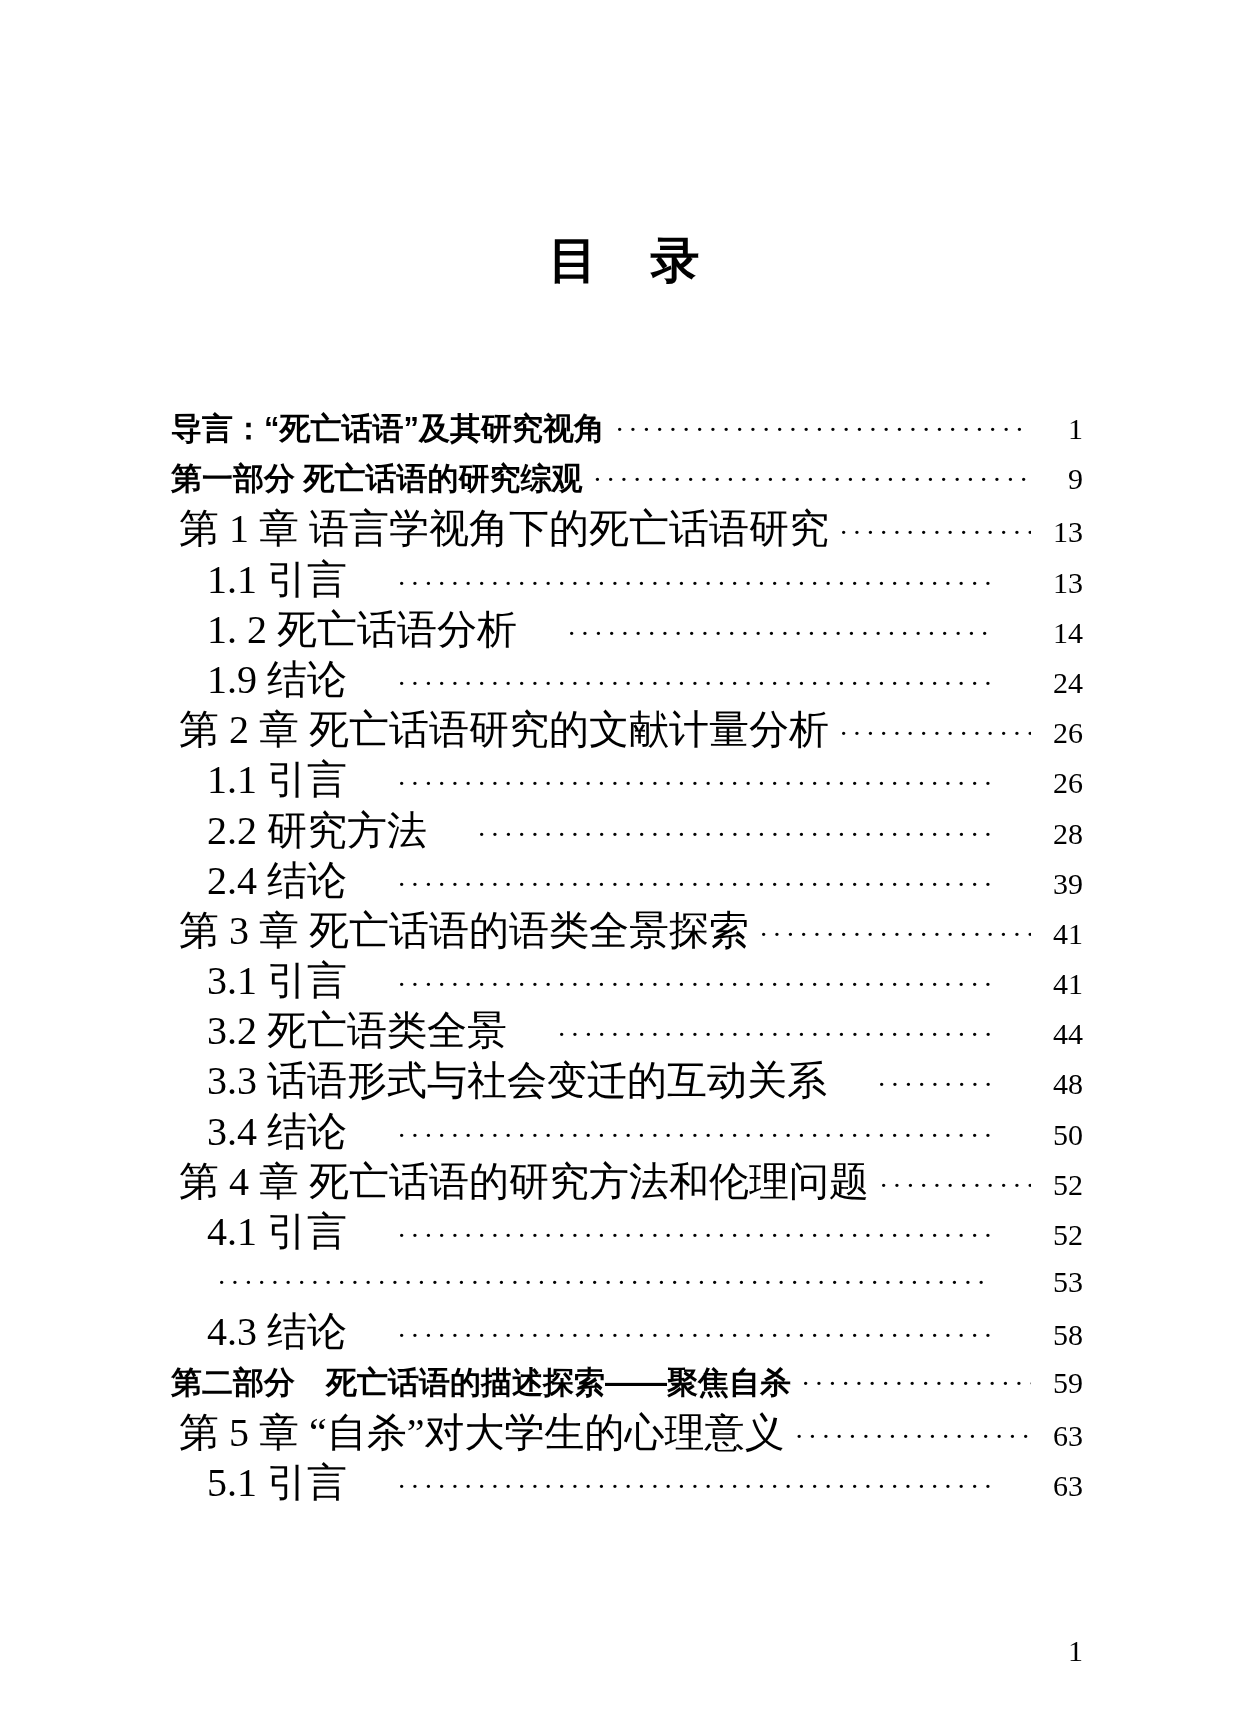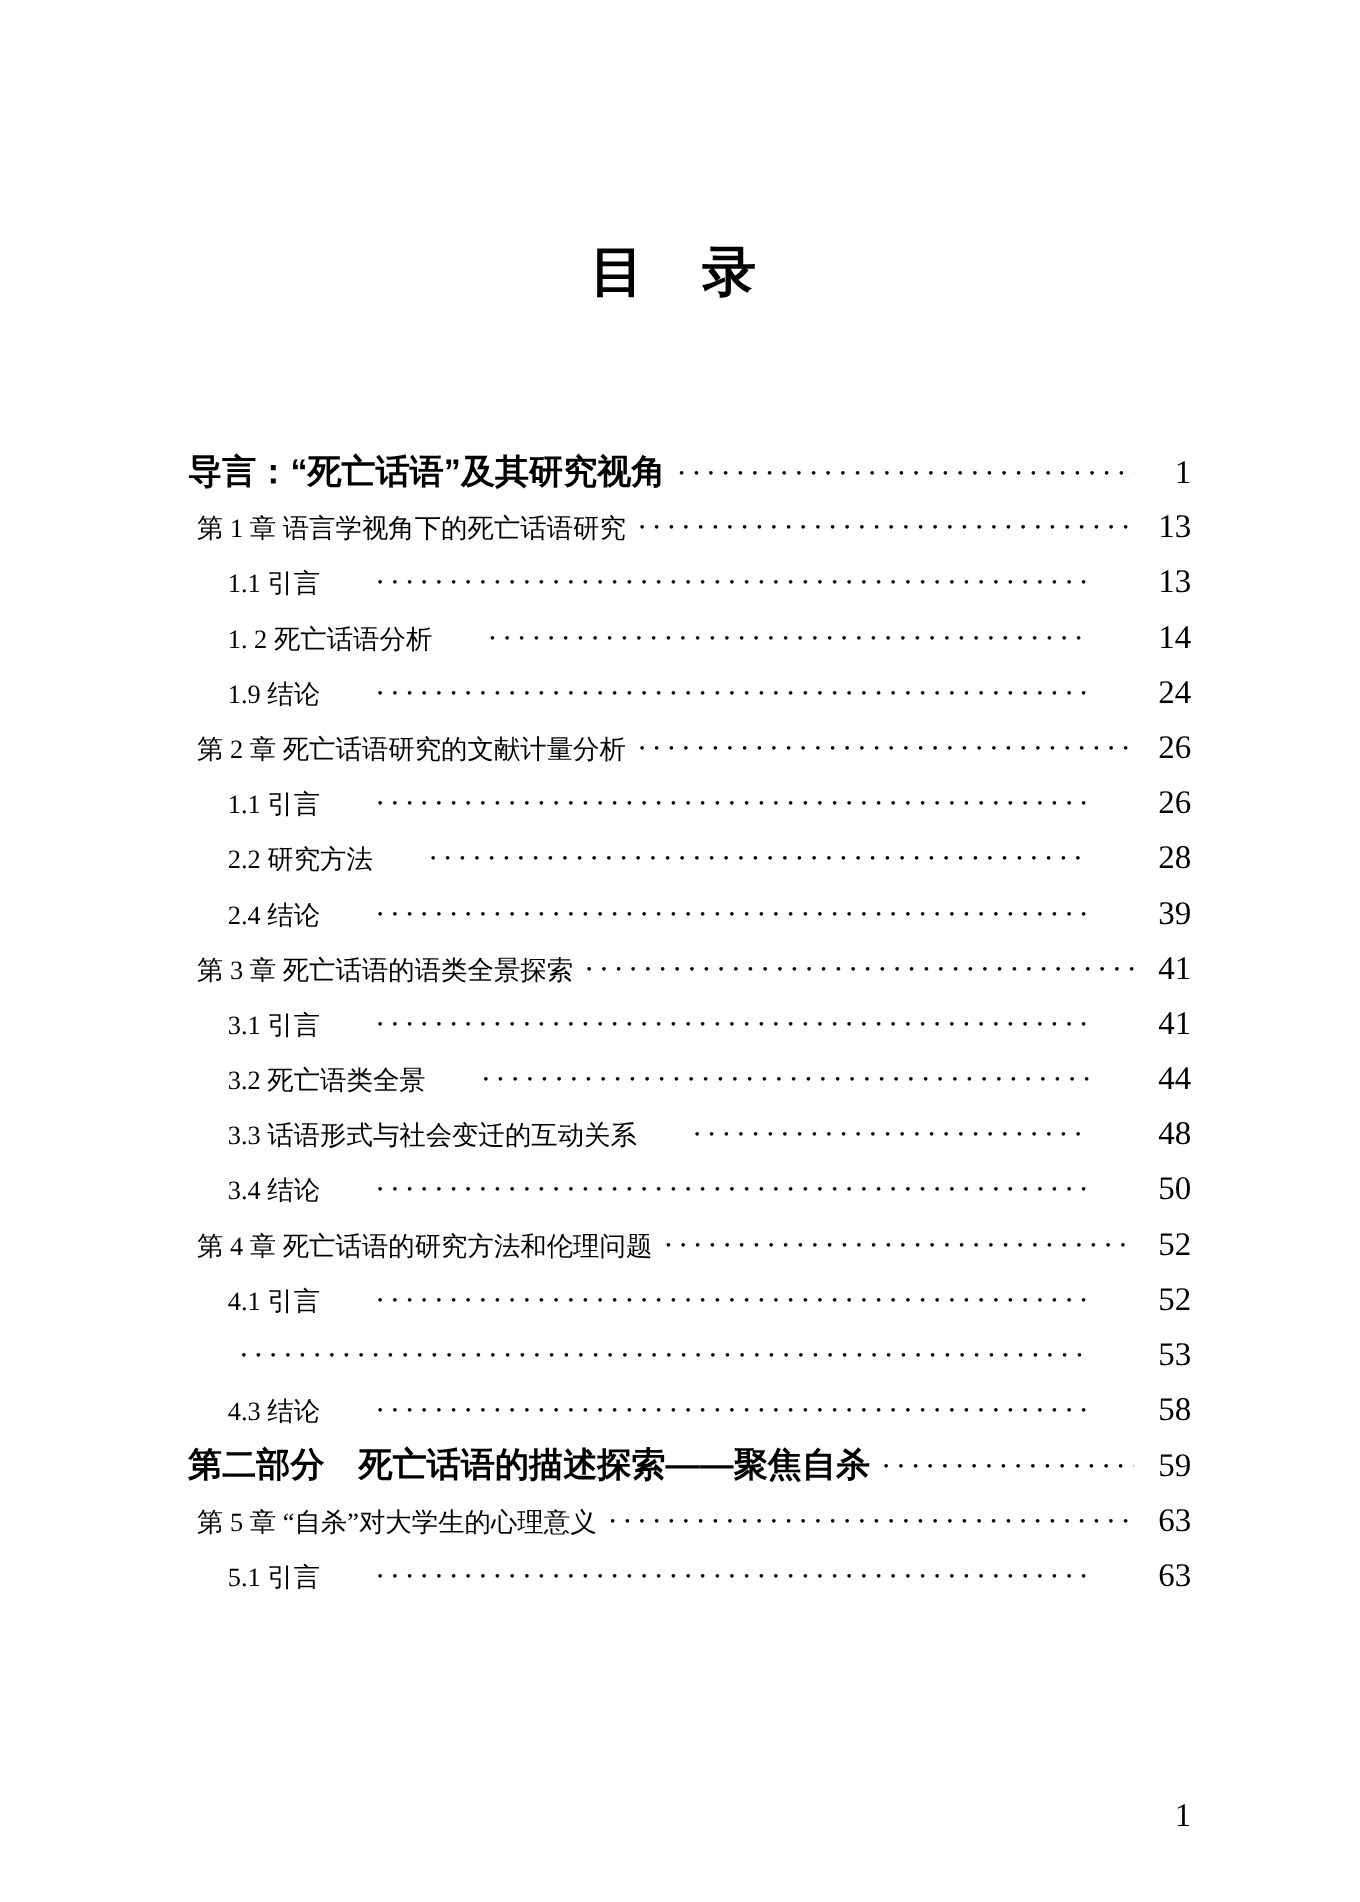--- a/index.html
+++ b/index.html
@@ -9,21 +9,21 @@
     position: relative;
     font-family: "Liberation Serif", serif;
     color: #000;
     overflow: hidden;
   }
   .page { position: absolute; inset: 0; background: #fff; }
 
   .doc-title {
     position: absolute;
     top: 224px; left: 143px; width: 940px;
-    margin: 0;
+    margin: 12px;
     text-align: center;
     font-family: "Liberation Sans", sans-serif;
     font-weight: 700;
     font-size: 49px;
     line-height: 1;
     letter-spacing: 2px;
     color: #000;
   }
 
   .toc {
@@ -31,21 +31,21 @@
     top: 404px; left: 143px; width: 940px;
   }
   .row {
     display: flex;
     align-items: baseline;
     height: 50.2px;
     line-height: 50.2px;
     white-space: nowrap;
   }
   .row .label {
-    font-size: 24px;
+    font-size: 40px;
     font-family: "Liberation Serif", serif;
     color: #000;
     flex: 0 0 auto;
   }
   .row.bold .label {
     font-family: "Liberation Sans", sans-serif;
     font-weight: 700;
     font-size: 31px;
     margin-left: 28px;
   }
@@ -91,20 +91,25 @@
 <div class="page">
 
   <h1 class="doc-title">目　录</h1>
 
   <div class="toc" id="toc">
       <div class="row level0 bold">
         <span class="label">导言：“死亡话语”及其研究视角</span>
         <span class="leader"></span>
         <span class="page-num">1</span>
       </div>
+      <div class="row level0 bold">
+        <span class="label">第一部分 死亡话语的研究综观</span>
+        <span class="leader"></span>
+        <span class="page-num">9</span>
+      </div>
       <div class="row level1">
         <span class="label">第 1 章 语言学视角下的死亡话语研究</span>
         <span class="leader"></span>
         <span class="page-num">13</span>
       </div>
       <div class="row level2">
         <span class="label">1.1 引言</span>
         <span class="leader"></span>
         <span class="page-num">13</span>
       </div>

